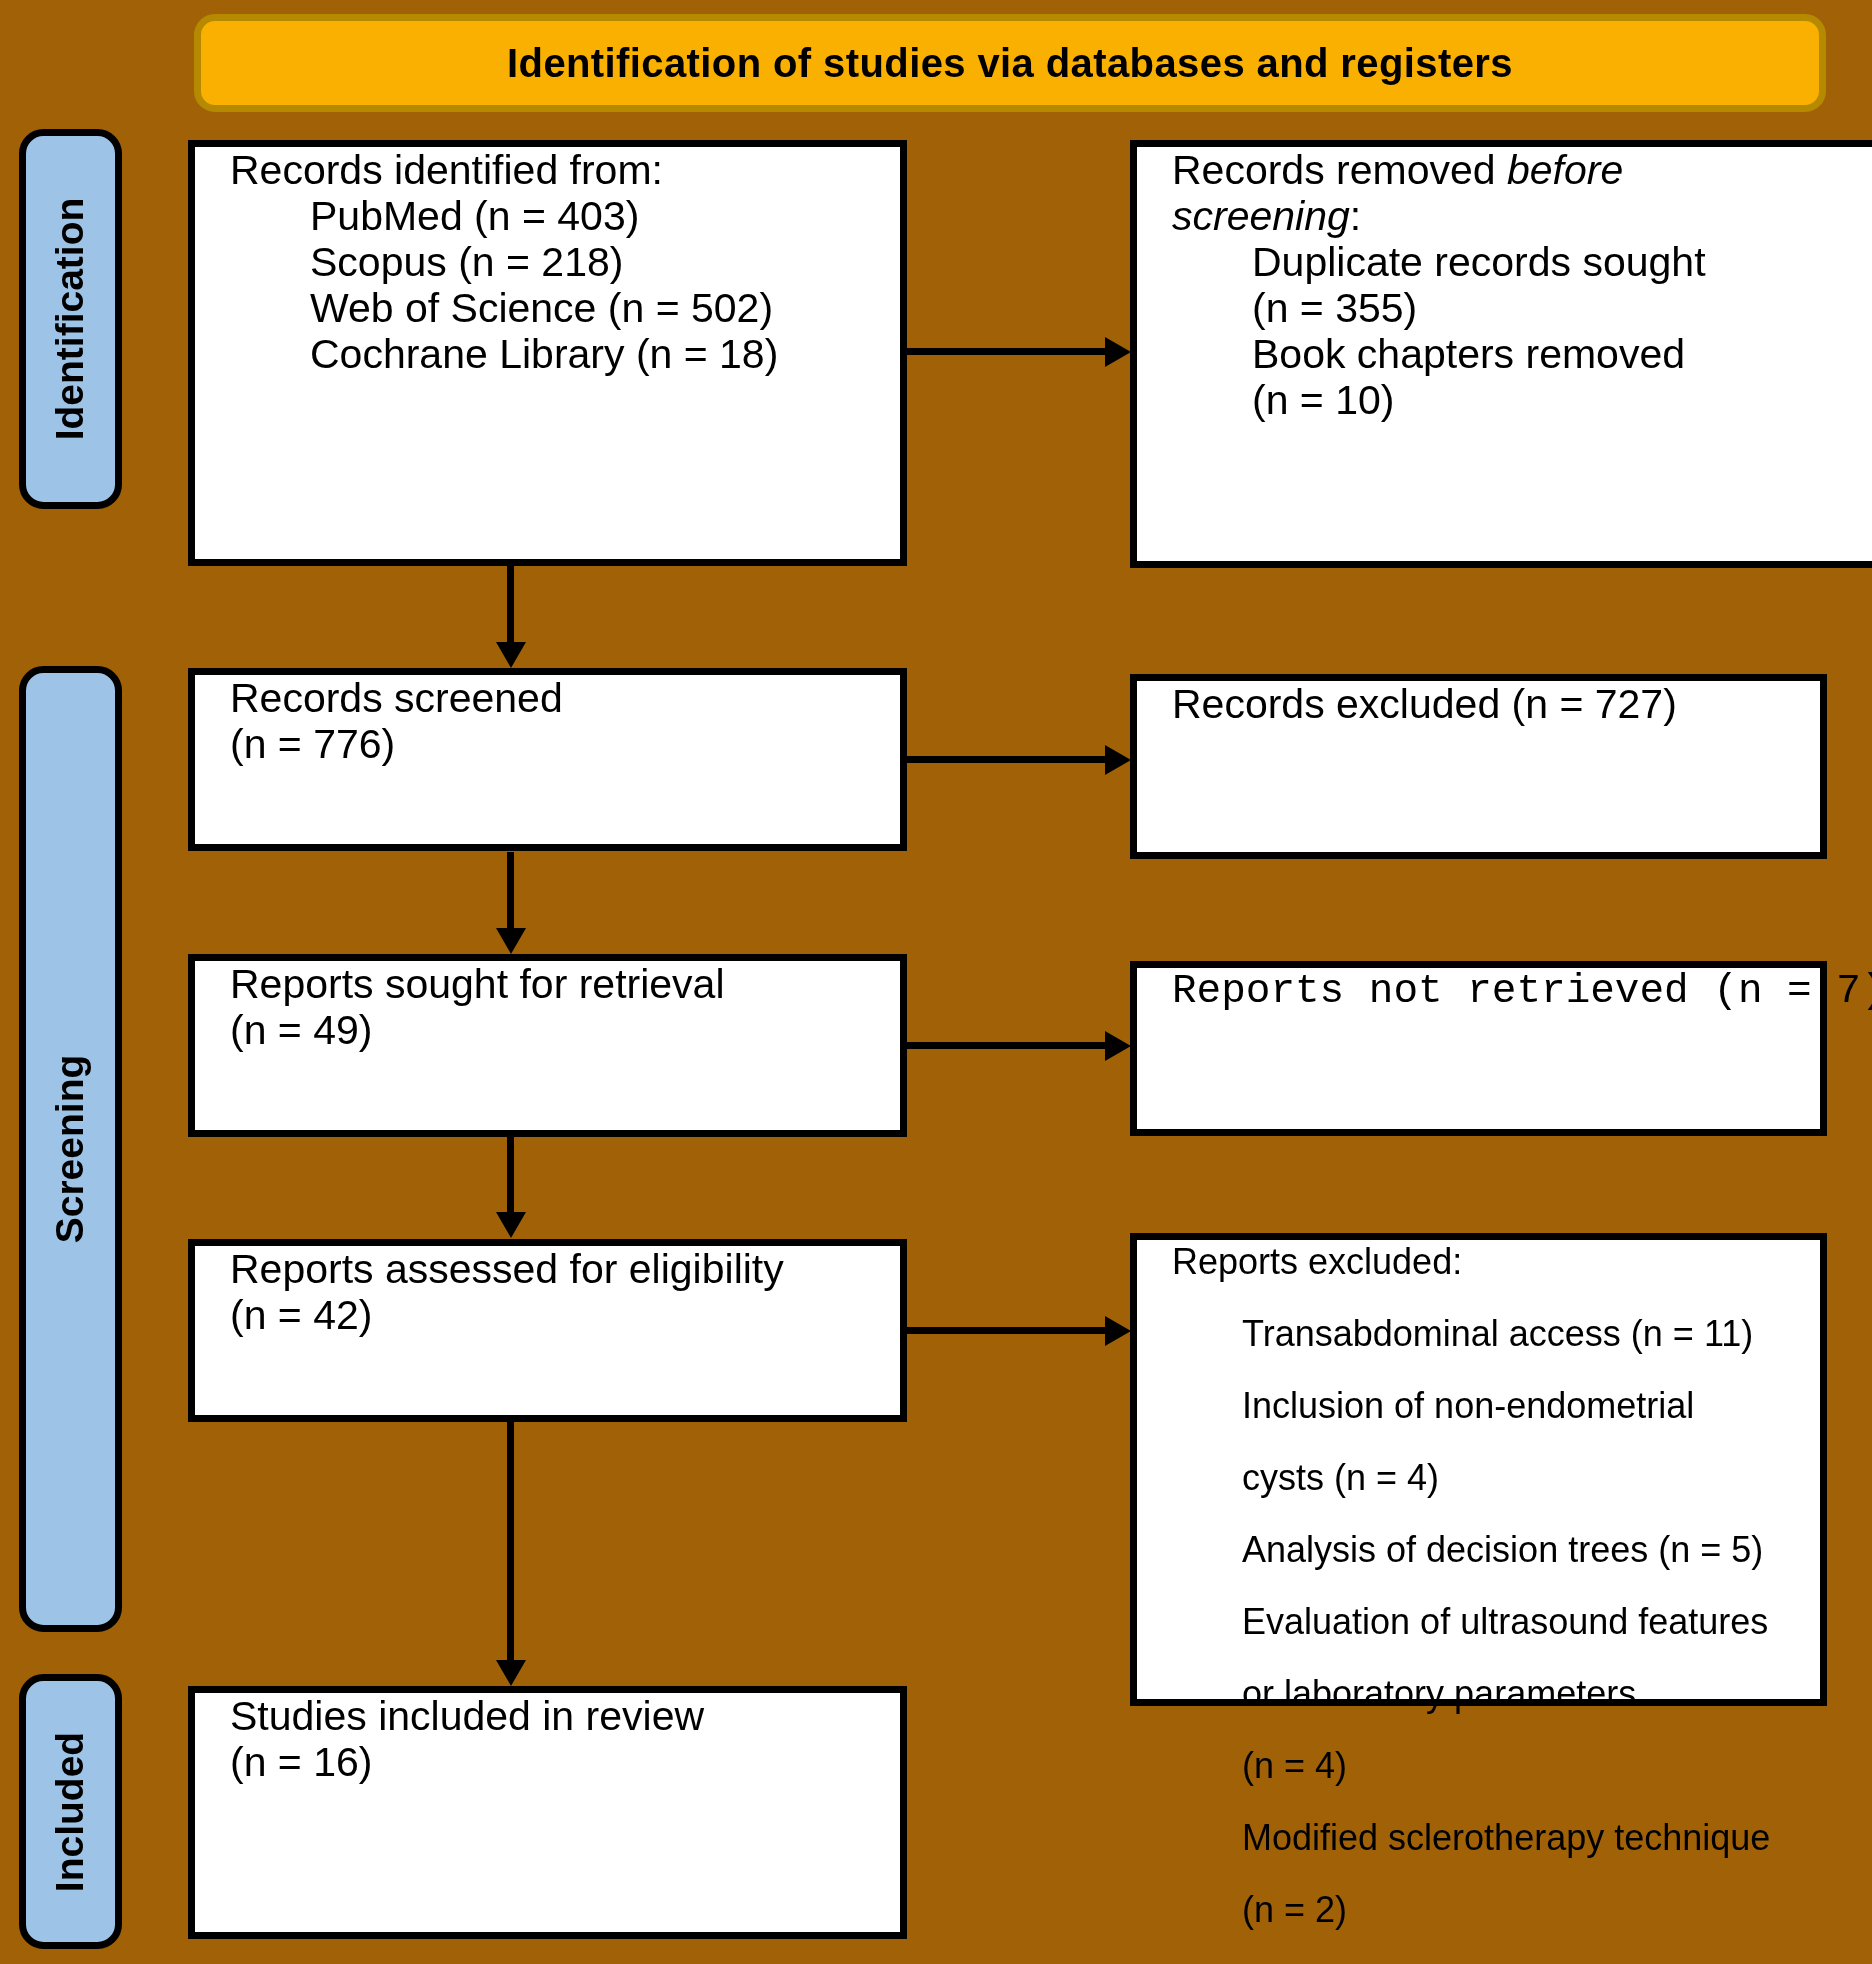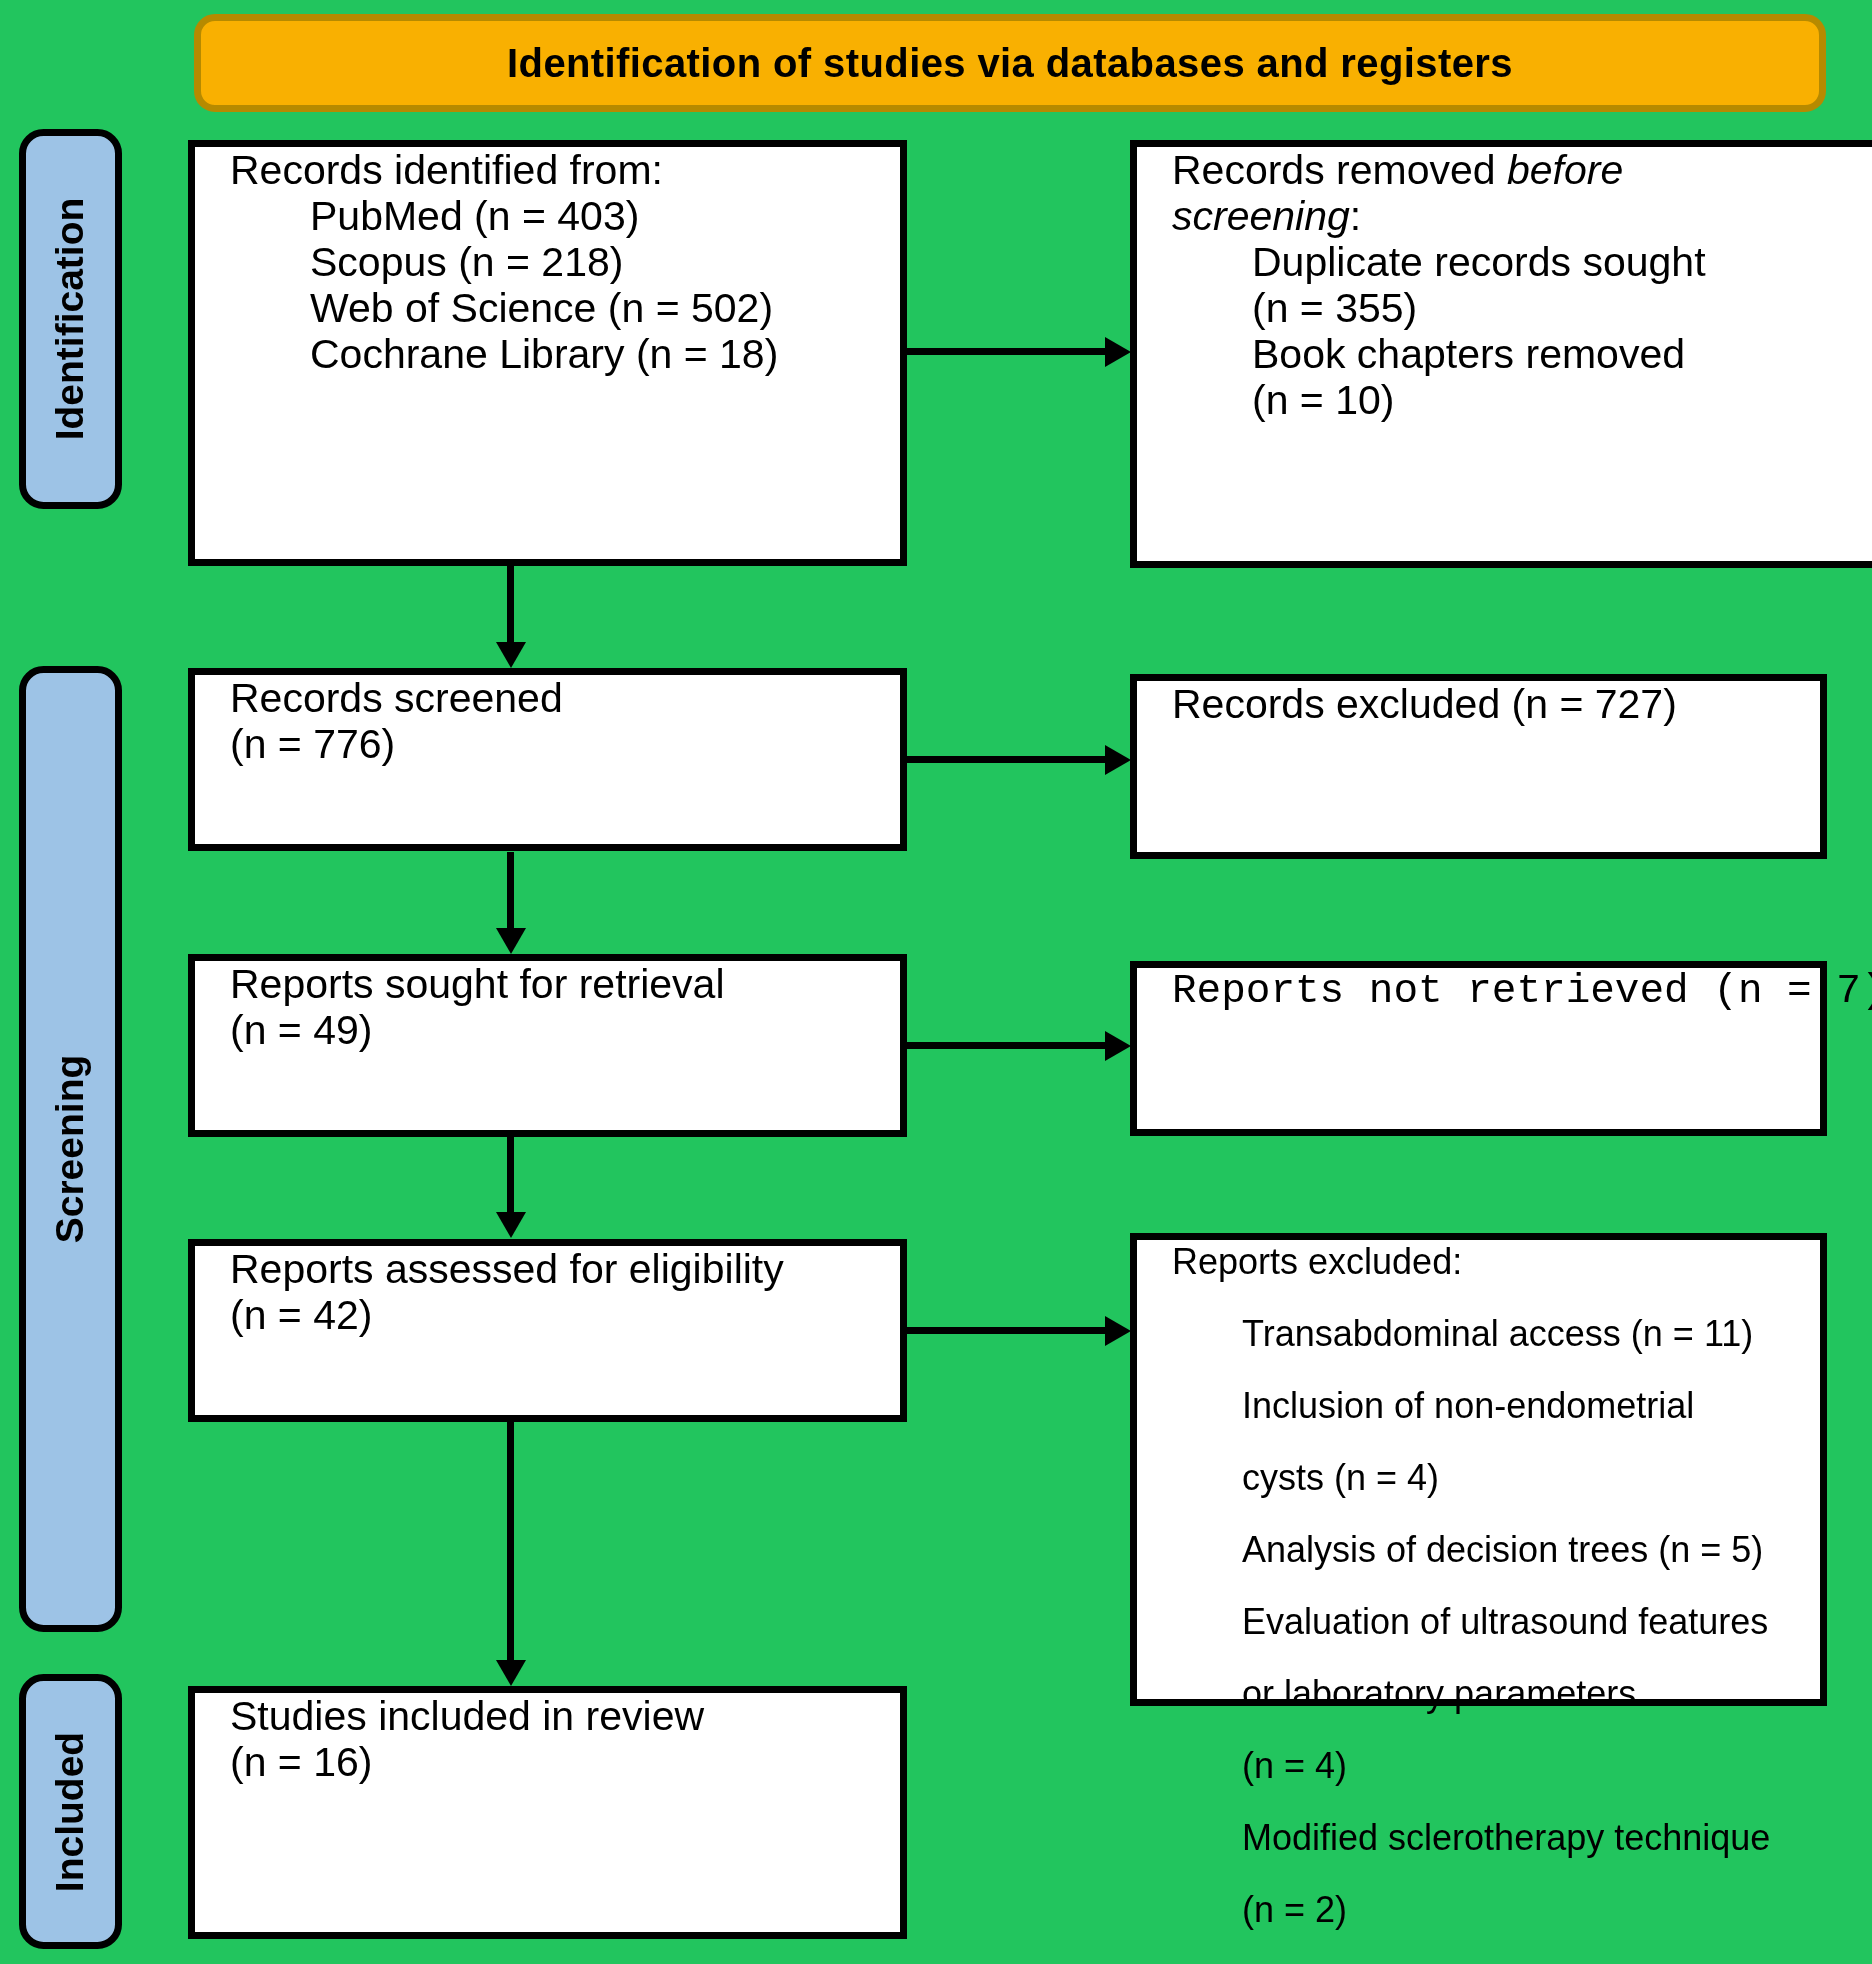--- a/index.html
+++ b/index.html
@@ -5,21 +5,21 @@
   :root{
     --banner-bg:#F9B001;
     --banner-border:#B68A00;
     --stage-bg:#9DC3E6;
     --stage-border:#000000;
     --box-border:#000000;
     --text:#000000;
   }
   html,body{margin:0;padding:0;background:#ffffff;}
   body{font-family:"Liberation Sans","DejaVu Sans",sans-serif;color:var(--text);}
-  .canvas{position:relative;width:1873px;height:1964px;background:#22c55e;overflow:hidden;}
+  .canvas{position:relative;width:1873px;height:1964px;background:#a16207;overflow:hidden;}
 
   
   .banner{
     position:absolute;left:194px;top:14px;width:1632px;height:98px;
     background:var(--banner-bg);border:7.9px solid var(--banner-border);border-radius:21px;
     box-sizing:border-box;display:flex;align-items:center;justify-content:center;
   }
   .banner-title{font-size:40px;font-weight:bold;letter-spacing:0.4px;}
 
   

